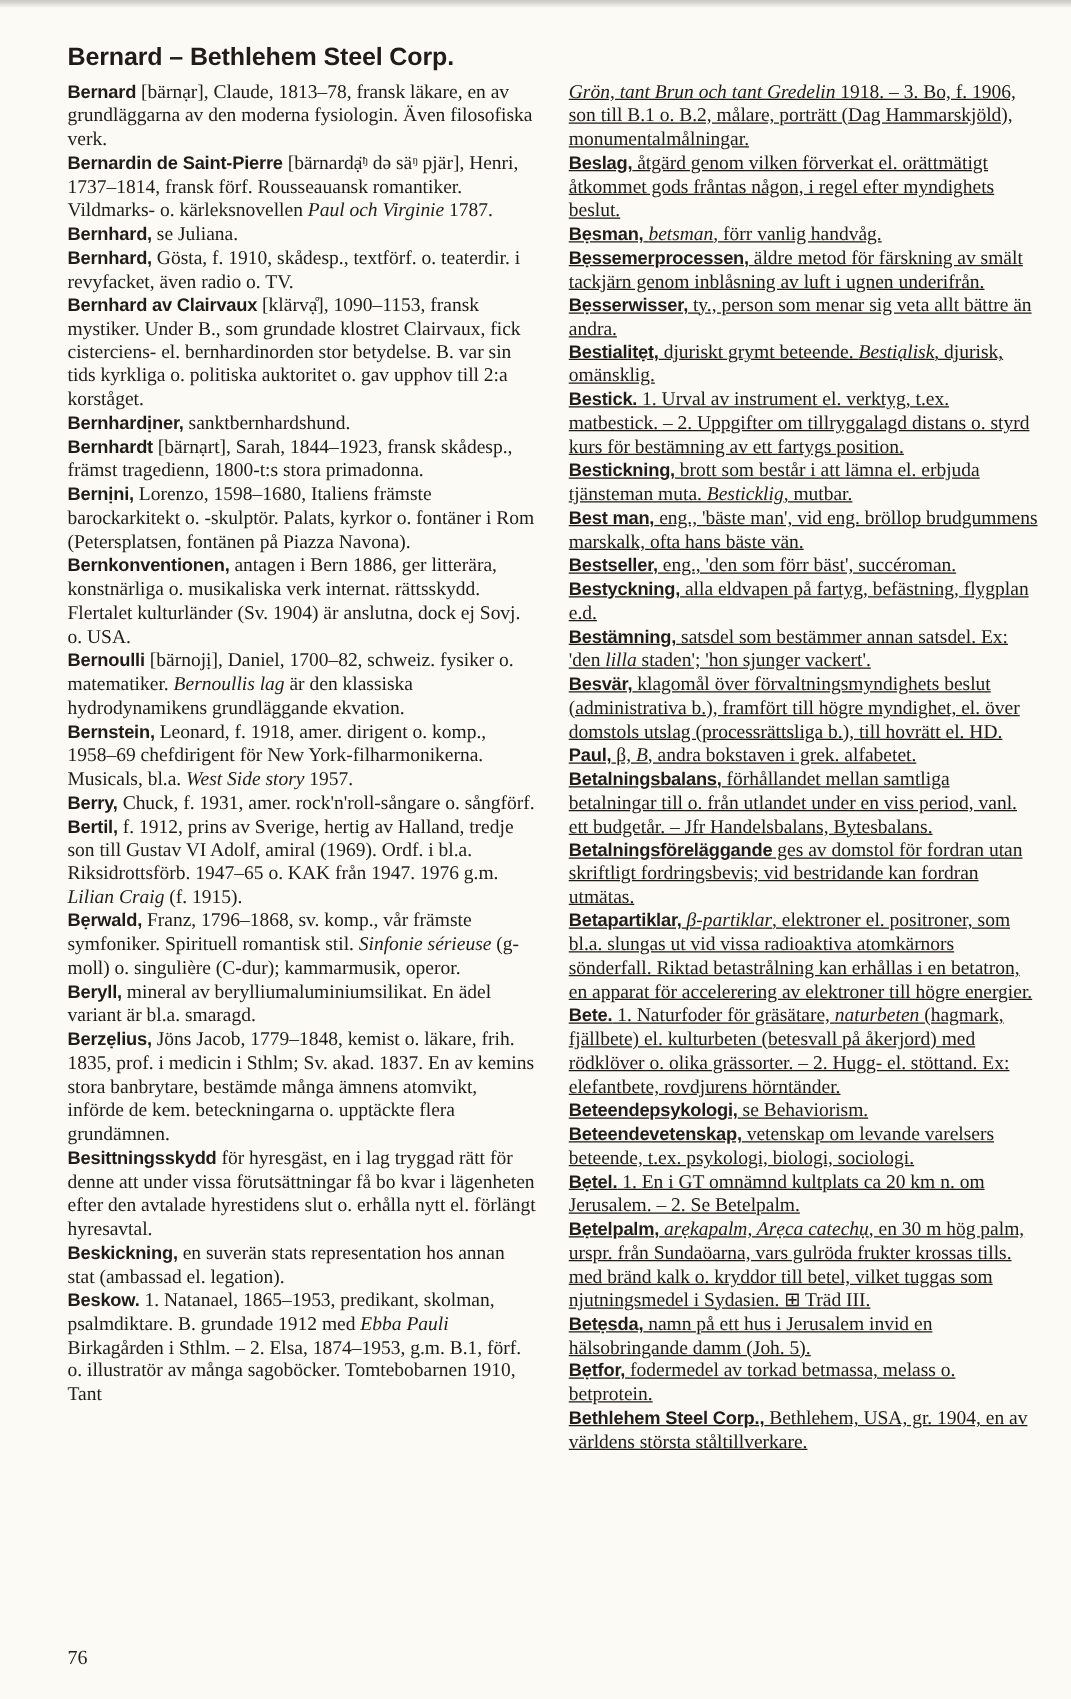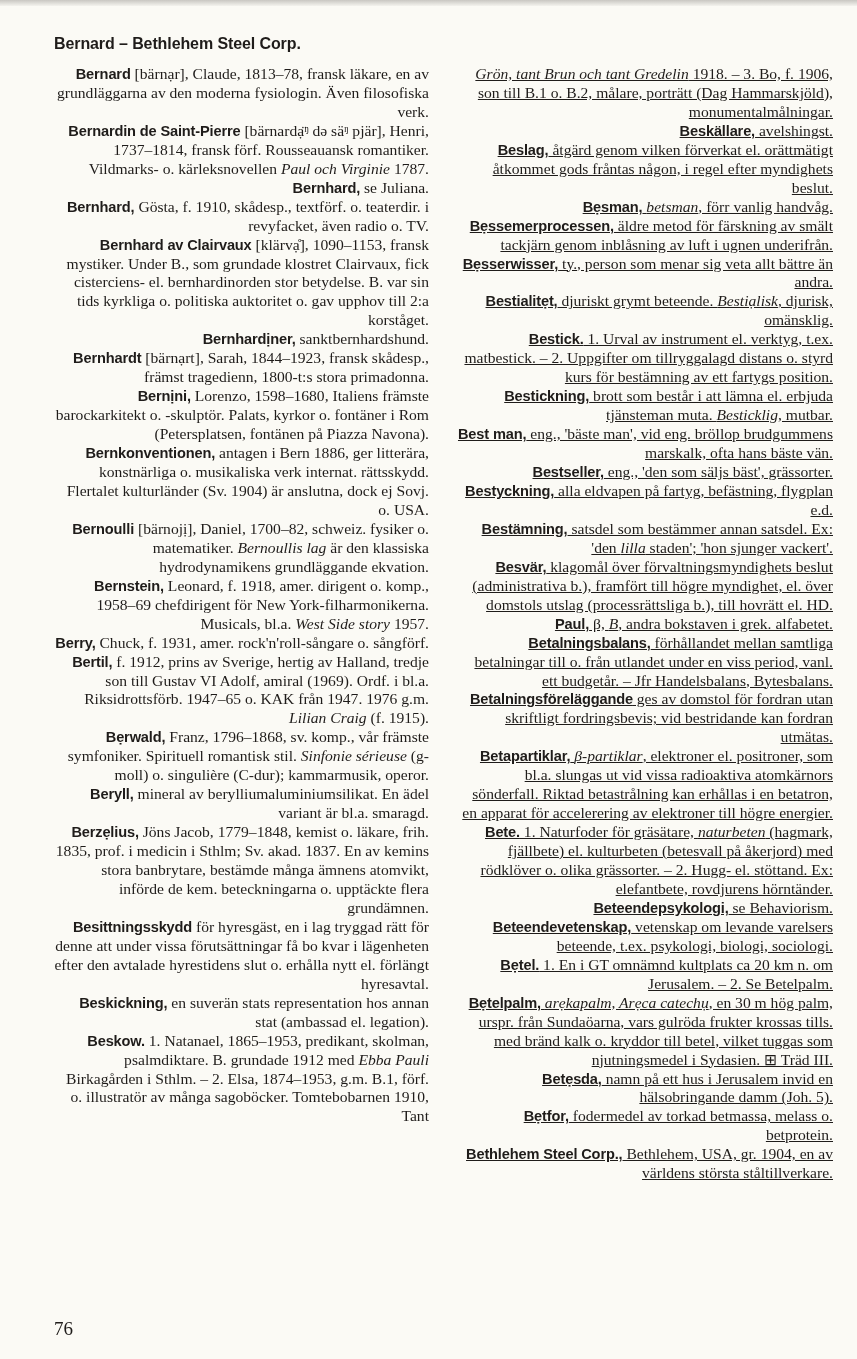--- a/index.html
+++ b/index.html
@@ -10,37 +10,37 @@
     color: #1f1c1a;
     position: relative;
   }
   .top-shadow {
     position: absolute; left: 0; top: 0; width: 857px; height: 6px;
     background: linear-gradient(#c9c7c2, #f4f3ee);
   }
   .running-head {
     position: absolute; left: 54px; top: 35px;
     font-family: "Liberation Sans", sans-serif;
-    font-weight: bold; font-size: 16px; letter-spacing: -0.1px;
+    font-weight: bold; font-size: 20px; letter-spacing: -0.1px;
   }
   .column {
     position: absolute; top: 65px; width: 375px;
-    font-size: 15.6px; line-height: 18.95px; text-align: right;
+    font-size: 15.6px; line-height: 18.95px;
   }
   .col-left { left: 54px; }
   .col-right { left: 455px; width: 378px; text-decoration: underline; }
   .entry { margin: 0; }
   .hw {
     font-family: "Liberation Sans", sans-serif;
     font-weight: bold; font-size: 14.6px; letter-spacing: -0.15px;
   }
   .it { font-style: italic; }
   .page-number {
     position: absolute; left: 54px; top: 1318px;
-    font-size: 19px;
+    font-size: 16px;
   }
 </style>
 </head>
 <body>
 
 <div class="top-shadow"></div>
 
 <div class="running-head">Bernard – Bethlehem Steel Corp.</div>
 
 <div class="column col-left" id="col-left">
@@ -59,30 +59,29 @@
     <p class="entry"><span class="hw">Bertil,</span><span> f. 1912, prins av Sverige, hertig av Halland, tredje son till Gustav VI Adolf, amiral (1969). Ordf. i bl.a. Riksidrottsförb. 1947–65 o. KAK från 1947. 1976 g.m. </span><span class="it">Lilian Craig</span><span> (f. 1915).</span></p>
     <p class="entry"><span class="hw">Bẹrwald,</span><span> Franz, 1796–1868, sv. komp., vår främste symfoniker. Spirituell romantisk stil. </span><span class="it">Sinfonie sérieuse</span><span> (g-moll) o. singulière (C-dur); kammarmusik, operor.</span></p>
     <p class="entry"><span class="hw">Beryll,</span><span> mineral av berylliumaluminiumsilikat. En ädel variant är bl.a. smaragd.</span></p>
     <p class="entry"><span class="hw">Berzẹlius,</span><span> Jöns Jacob, 1779–1848, kemist o. läkare, frih. 1835, prof. i medicin i Sthlm; Sv. akad. 1837. En av kemins stora banbrytare, bestämde många ämnens atomvikt, införde de kem. beteckningarna o. upptäckte flera grundämnen.</span></p>
     <p class="entry"><span class="hw">Besittningsskydd</span><span> för hyresgäst, en i lag tryggad rätt för denne att under vissa förutsättningar få bo kvar i lägenheten efter den avtalade hyrestidens slut o. erhålla nytt el. förlängt hyresavtal.</span></p>
     <p class="entry"><span class="hw">Beskickning,</span><span> en suverän stats representation hos annan stat (ambassad el. legation).</span></p>
     <p class="entry"><span class="hw">Beskow.</span><span> 1. Natanael, 1865–1953, predikant, skolman, psalmdiktare. B. grundade 1912 med </span><span class="it">Ebba Pauli</span><span> Birkagården i Sthlm. – 2. Elsa, 1874–1953, g.m. B.1, förf. o. illustratör av många sagoböcker. Tomtebobarnen 1910, Tant</span></p>
   </div>
 <div class="column col-right" id="col-right">
     <p class="entry"><span class="it">Grön, tant Brun och tant Gredelin</span><span> 1918. – 3. Bo, f. 1906, son till B.1 o. B.2, målare, porträtt (Dag Hammarskjöld), monumentalmålningar.</span></p>
-    <p class="entry"><span class="hw">Beskällare,</span><span> avelshingst.</span></p>
     <p class="entry"><span class="hw">Beslag,</span><span> åtgärd genom vilken förverkat el. orättmätigt åtkommet gods fråntas någon, i regel efter myndighets beslut.</span></p>
     <p class="entry"><span class="hw">Bẹsman,</span><span> </span><span class="it">betsman</span><span>, förr vanlig handvåg.</span></p>
     <p class="entry"><span class="hw">Bẹssemerprocessen,</span><span> äldre metod för färskning av smält tackjärn genom inblåsning av luft i ugnen underifrån.</span></p>
     <p class="entry"><span class="hw">Bẹsserwisser,</span><span> ty., person som menar sig veta allt bättre än andra.</span></p>
     <p class="entry"><span class="hw">Bestialitẹt,</span><span> djuriskt grymt beteende. </span><span class="it">Bestiạlisk</span><span>, djurisk, omänsklig.</span></p>
     <p class="entry"><span class="hw">Bestick.</span><span> 1. Urval av instrument el. verktyg, t.ex. matbestick. – 2. Uppgifter om tillryggalagd distans o. styrd kurs för bestämning av ett fartygs position.</span></p>
     <p class="entry"><span class="hw">Bestickning,</span><span> brott som består i att lämna el. erbjuda tjänsteman muta. </span><span class="it">Besticklig</span><span>, mutbar.</span></p>
     <p class="entry"><span class="hw">Best man,</span><span> eng., 'bäste man', vid eng. bröllop brudgummens marskalk, ofta hans bäste vän.</span></p>
-    <p class="entry"><span class="hw">Bestseller,</span><span> eng., 'den som säljs bäst', grässorter.</span></p>
+    <p class="entry"><span class="hw">Bestseller,</span><span> eng., 'den som förr bäst', succéroman.</span></p>
     <p class="entry"><span class="hw">Bestyckning,</span><span> alla eldvapen på fartyg, befästning, flygplan e.d.</span></p>
     <p class="entry"><span class="hw">Bestämning,</span><span> satsdel som bestämmer annan satsdel. Ex: 'den </span><span class="it">lilla</span><span> staden'; 'hon sjunger vackert'.</span></p>
     <p class="entry"><span class="hw">Besvär,</span><span> klagomål över förvaltningsmyndighets beslut (administrativa b.), framfört till högre myndighet, el. över domstols utslag (processrättsliga b.), till hovrätt el. HD.</span></p>
     <p class="entry"><span class="hw">Paul,</span><span> β, </span><span class="it">B</span><span>, andra bokstaven i grek. alfabetet.</span></p>
     <p class="entry"><span class="hw">Betalningsbalans,</span><span> förhållandet mellan samtliga betalningar till o. från utlandet under en viss period, vanl. ett budgetår. – Jfr Handelsbalans, Bytesbalans.</span></p>
     <p class="entry"><span class="hw">Betalningsföreläggande</span><span> ges av domstol för fordran utan skriftligt fordringsbevis; vid bestridande kan fordran utmätas.</span></p>
     <p class="entry"><span class="hw">Betapartiklar,</span><span> </span><span class="it">β-partiklar</span><span>, elektroner el. positroner, som bl.a. slungas ut vid vissa radioaktiva atomkärnors sönderfall. Riktad betastrålning kan erhållas i en betatron, en apparat för accelerering av elektroner till högre energier.</span></p>
     <p class="entry"><span class="hw">Bete.</span><span> 1. Naturfoder för gräsätare, </span><span class="it">naturbeten</span><span> (hagmark, fjällbete) el. kulturbeten (betesvall på åkerjord) med rödklöver o. olika grässorter. – 2. Hugg- el. stöttand. Ex: elefantbete, rovdjurens hörntänder.</span></p>
     <p class="entry"><span class="hw">Beteendepsykologi,</span><span> se Behaviorism.</span></p>
     <p class="entry"><span class="hw">Beteendevetenskap,</span><span> vetenskap om levande varelsers beteende, t.ex. psykologi, biologi, sociologi.</span></p>

